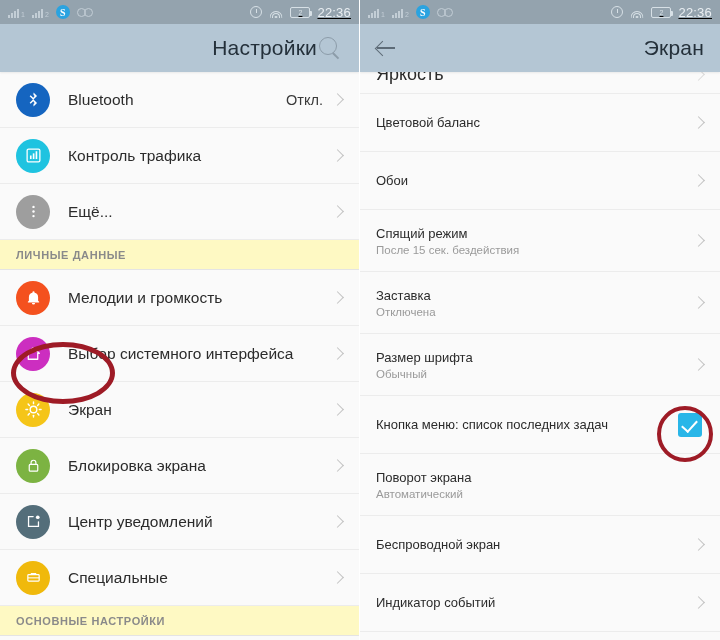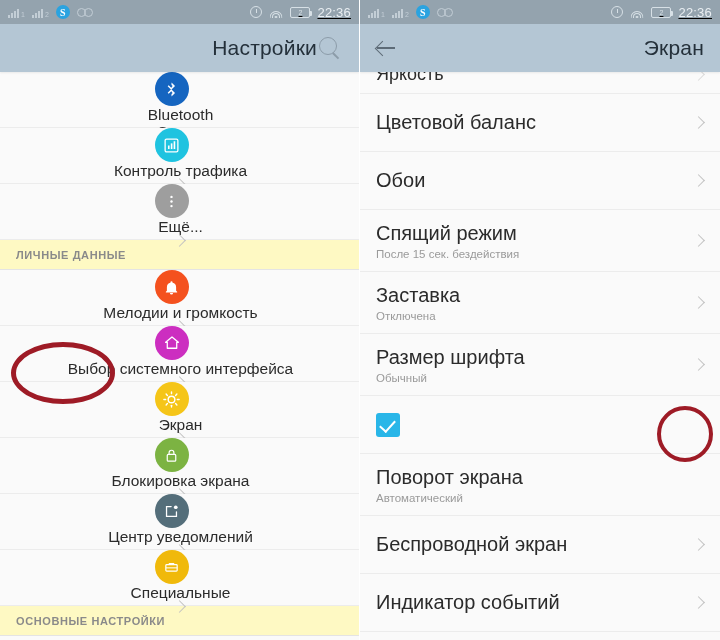--- a/index.html
+++ b/index.html
@@ -105,31 +105,31 @@
     height: 30px; display: flex; align-items: center;
     padding-left: 16px; background: #fef9c3;
     font-size: 11px; font-weight: bold; color: #8a8a8a; letter-spacing: .6px;
     border-bottom: 1px solid #e4e4e4;
   }
   .row {
     display: flex; align-items: center; padding: 0 14px 0 16px;
     border-bottom: 1px solid #ececec; background: #fafafa;
     position: relative;
   }
-  .row.icon-row { height: 56px; flex-direction: column; }
+  .row.icon-row { height: 56px; }
   .row.plain { height: 58px; }
   .row.two-line { height: 62px; gap: 28px; }
   .ic {
     width: 34px; height: 34px; border-radius: 50%; flex: none; margin-right: 18px;
     display: flex; align-items: center; justify-content: center; color: #fff;
   }
   .ic svg { display:block; }
   .row .label { flex: 1; font-size: 15.5px; color: #2b2b2b; }
   .row .labels { flex: 1; display: flex; flex-direction: column; justify-content: center; gap: 3px; }
-  .row .labels .primary { font-size: 20px; color: #2b2b2b; }
+  .row .labels .primary { font-size: 13px; color: #2b2b2b; }
   .row .labels .secondary { font-size: 11.5px; color: #9a9a9a; }
   .row .value { font-size: 14.5px; color: #3a3a3a; margin-right: 10px; }
   .chev { width: 9px; height: 9px; flex: none;
     border-top: 1.6px solid #c2c2c2; border-right: 1.6px solid #c2c2c2;
     transform: rotate(45deg); margin-right: 3px; }
   .checkbox {
     width: 24px; height: 24px; background: #29b6e8; border-radius: 3px;
     flex: none; position: relative; margin-right: 4px;
   }
   .checkbox::after {
@@ -413,20 +413,23 @@
 
       <div class="row two-line">
         <div class="labels">
           <div class="primary">Размер шрифта</div>
           <div class="secondary">Обычный</div>
         </div>
         <div class="chev"></div>
       </div>
 
       <div class="row plain">
+        <div class="labels">
+          <div class="primary">Кнопка меню: список последних задач</div>
+        </div>
         <div class="checkbox"></div>
       </div>
 
       <div class="row two-line">
         <div class="labels">
           <div class="primary">Поворот экрана</div>
           <div class="secondary">Автоматический</div>
         </div>
       </div>
 

